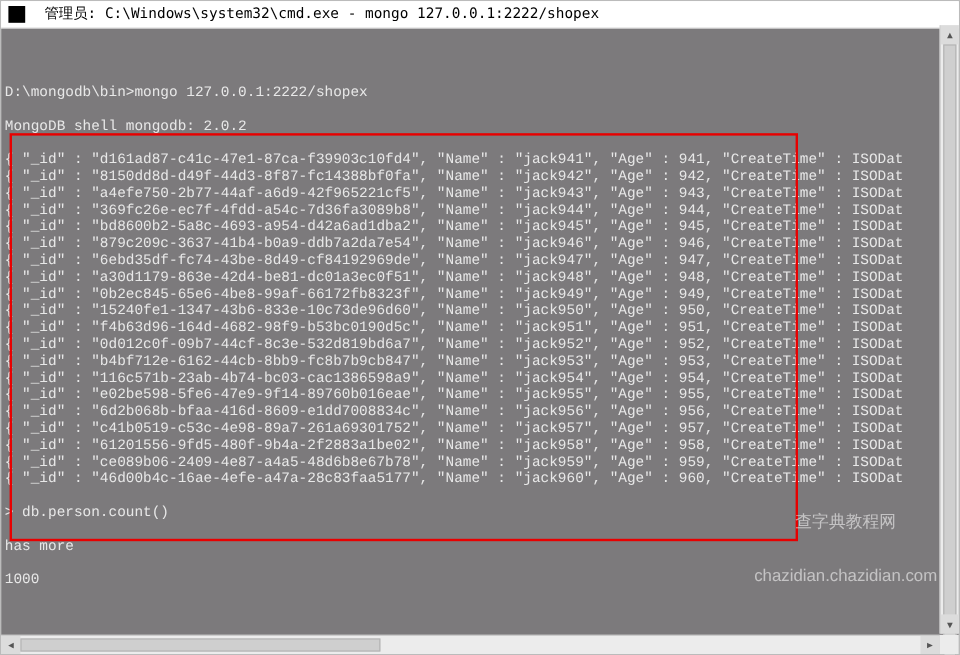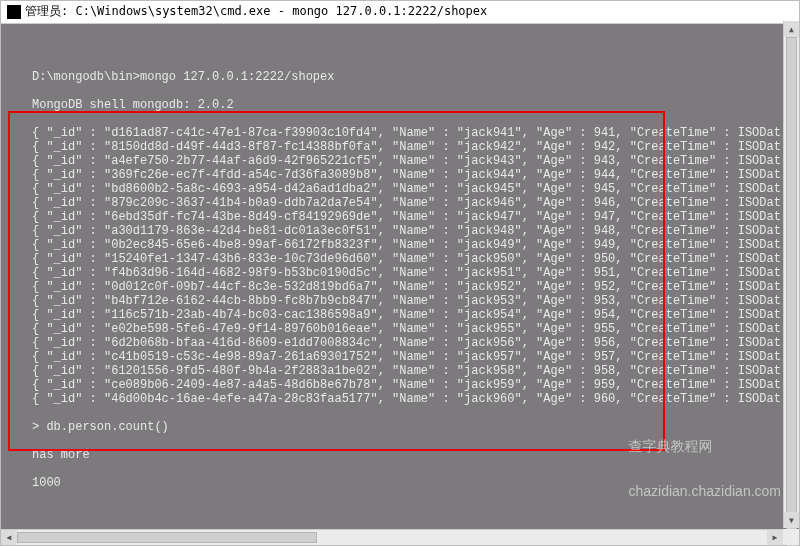--- a/index.html
+++ b/index.html
@@ -21,40 +21,40 @@
     flex-direction: column;
   }
   .titlebar {
     background: #fff;
     color: #000;
     padding: 2px 6px 3px 6px;
     font-size: 12px;
     border-bottom: 1px solid #ccc;
     display: flex;
     align-items: center;
-    gap: 4px;
+    gap: 16px;
   }
   .titlebar .sysicon {
     width: 14px; height: 14px;
     background: #000;
     display: inline-block;
   }
   .terminal {
     flex: 1;
     background: #7c7a7c;
     color: #e8e8e8;
     padding: 4px 3px 0 3px;
     font-family: Consolas, "Courier New", monospace;
     font-size: 12px;
     line-height: 14px;
     white-space: pre;
     overflow: hidden;
     position: relative;
   }
-  .terminal .line { white-space: pre; margin-left: 28px; }
+  .terminal .line { white-space: pre; }
   .highlight-box {
     position: absolute;
     left: 7px;
     top: 87px;
     width: 657px;
     height: 340px;
     border: 2px solid #e80000;
     pointer-events: none;
   }
   .scrollbar-v {
@@ -87,26 +87,26 @@
   .scrollbar-h .thumb {
     position:absolute; top:2px; bottom:2px; left:0; width:300px;
     background:#cfcfcf; border:1px solid #b5b5b5;
   }
   .corner {
     position:absolute; right:1px; bottom:1px; width:16px; height:16px;
     background:#ececec;
   }
   .watermark {
     position:absolute;
-    right:18px; bottom:16px;
+    right:18px; bottom:28px;
     font-size:14px;
     color:rgba(255,255,255,0.55);
     font-family:"Microsoft YaHei","SimHei",sans-serif;
     pointer-events:none;
-    text-align:left;
+    text-align:center;
     line-height:15px;
   }
 </style>
 </head>
 <body>
 
 <div class="window">
   <div class="titlebar">
     <span class="sysicon"></span>
     <span>管理员: C:\Windows\system32\cmd.exe - mongo  127.0.0.1:2222/shopex</span>

